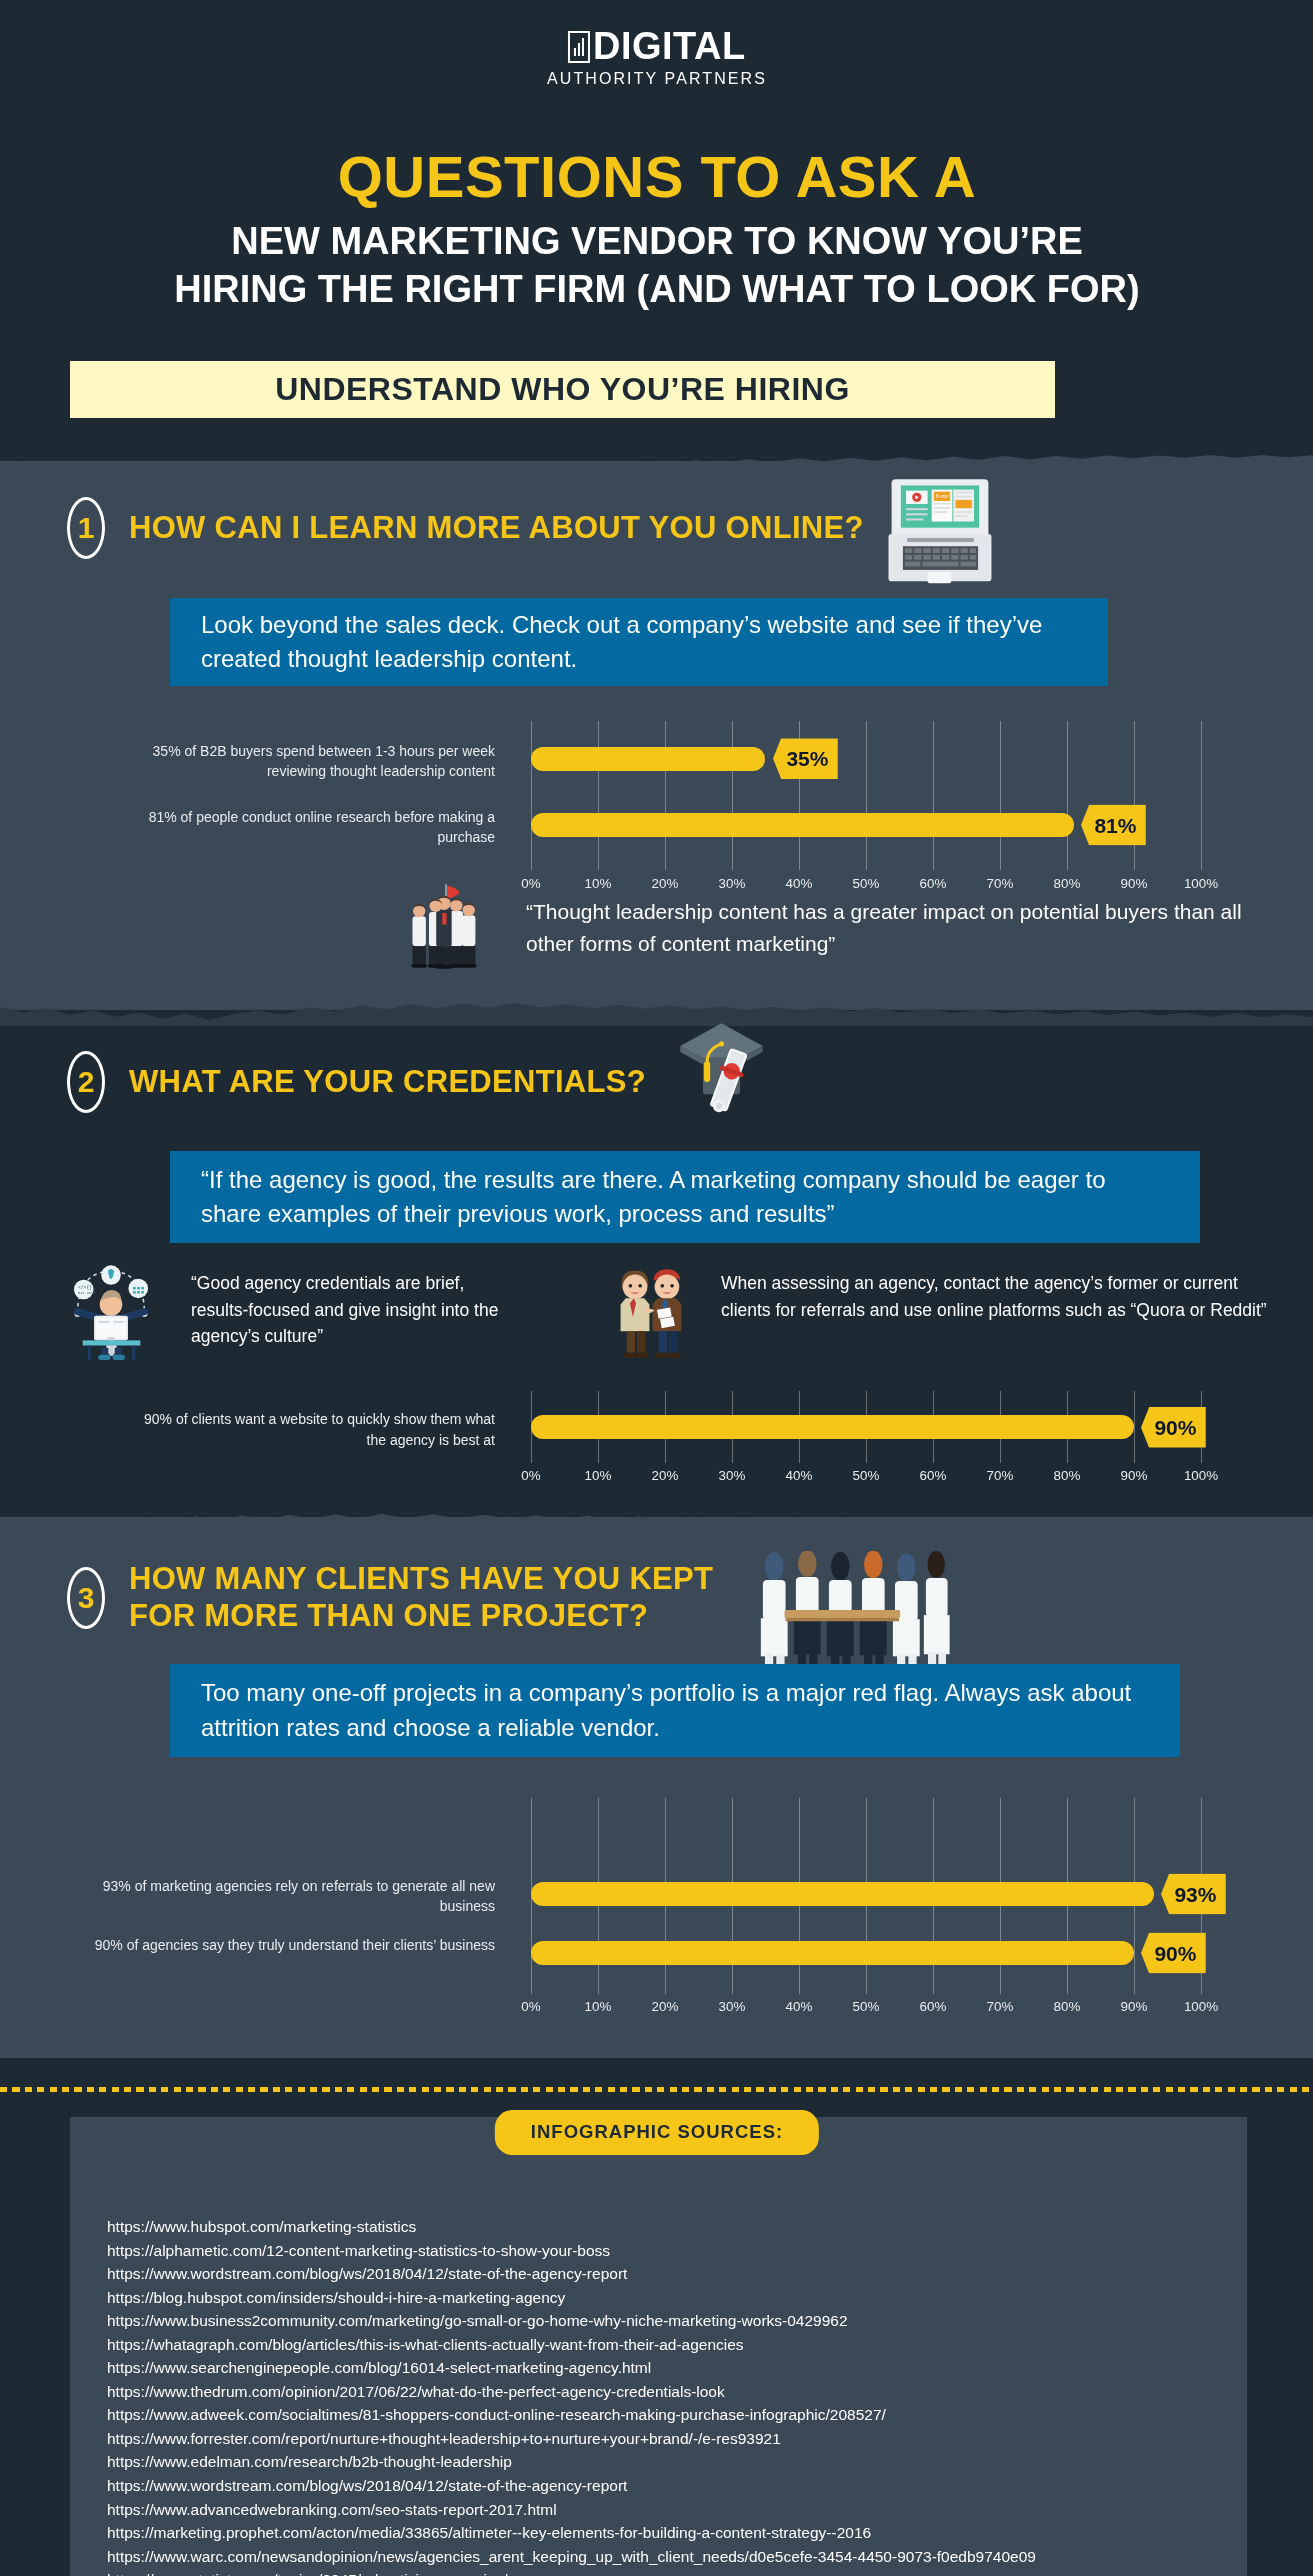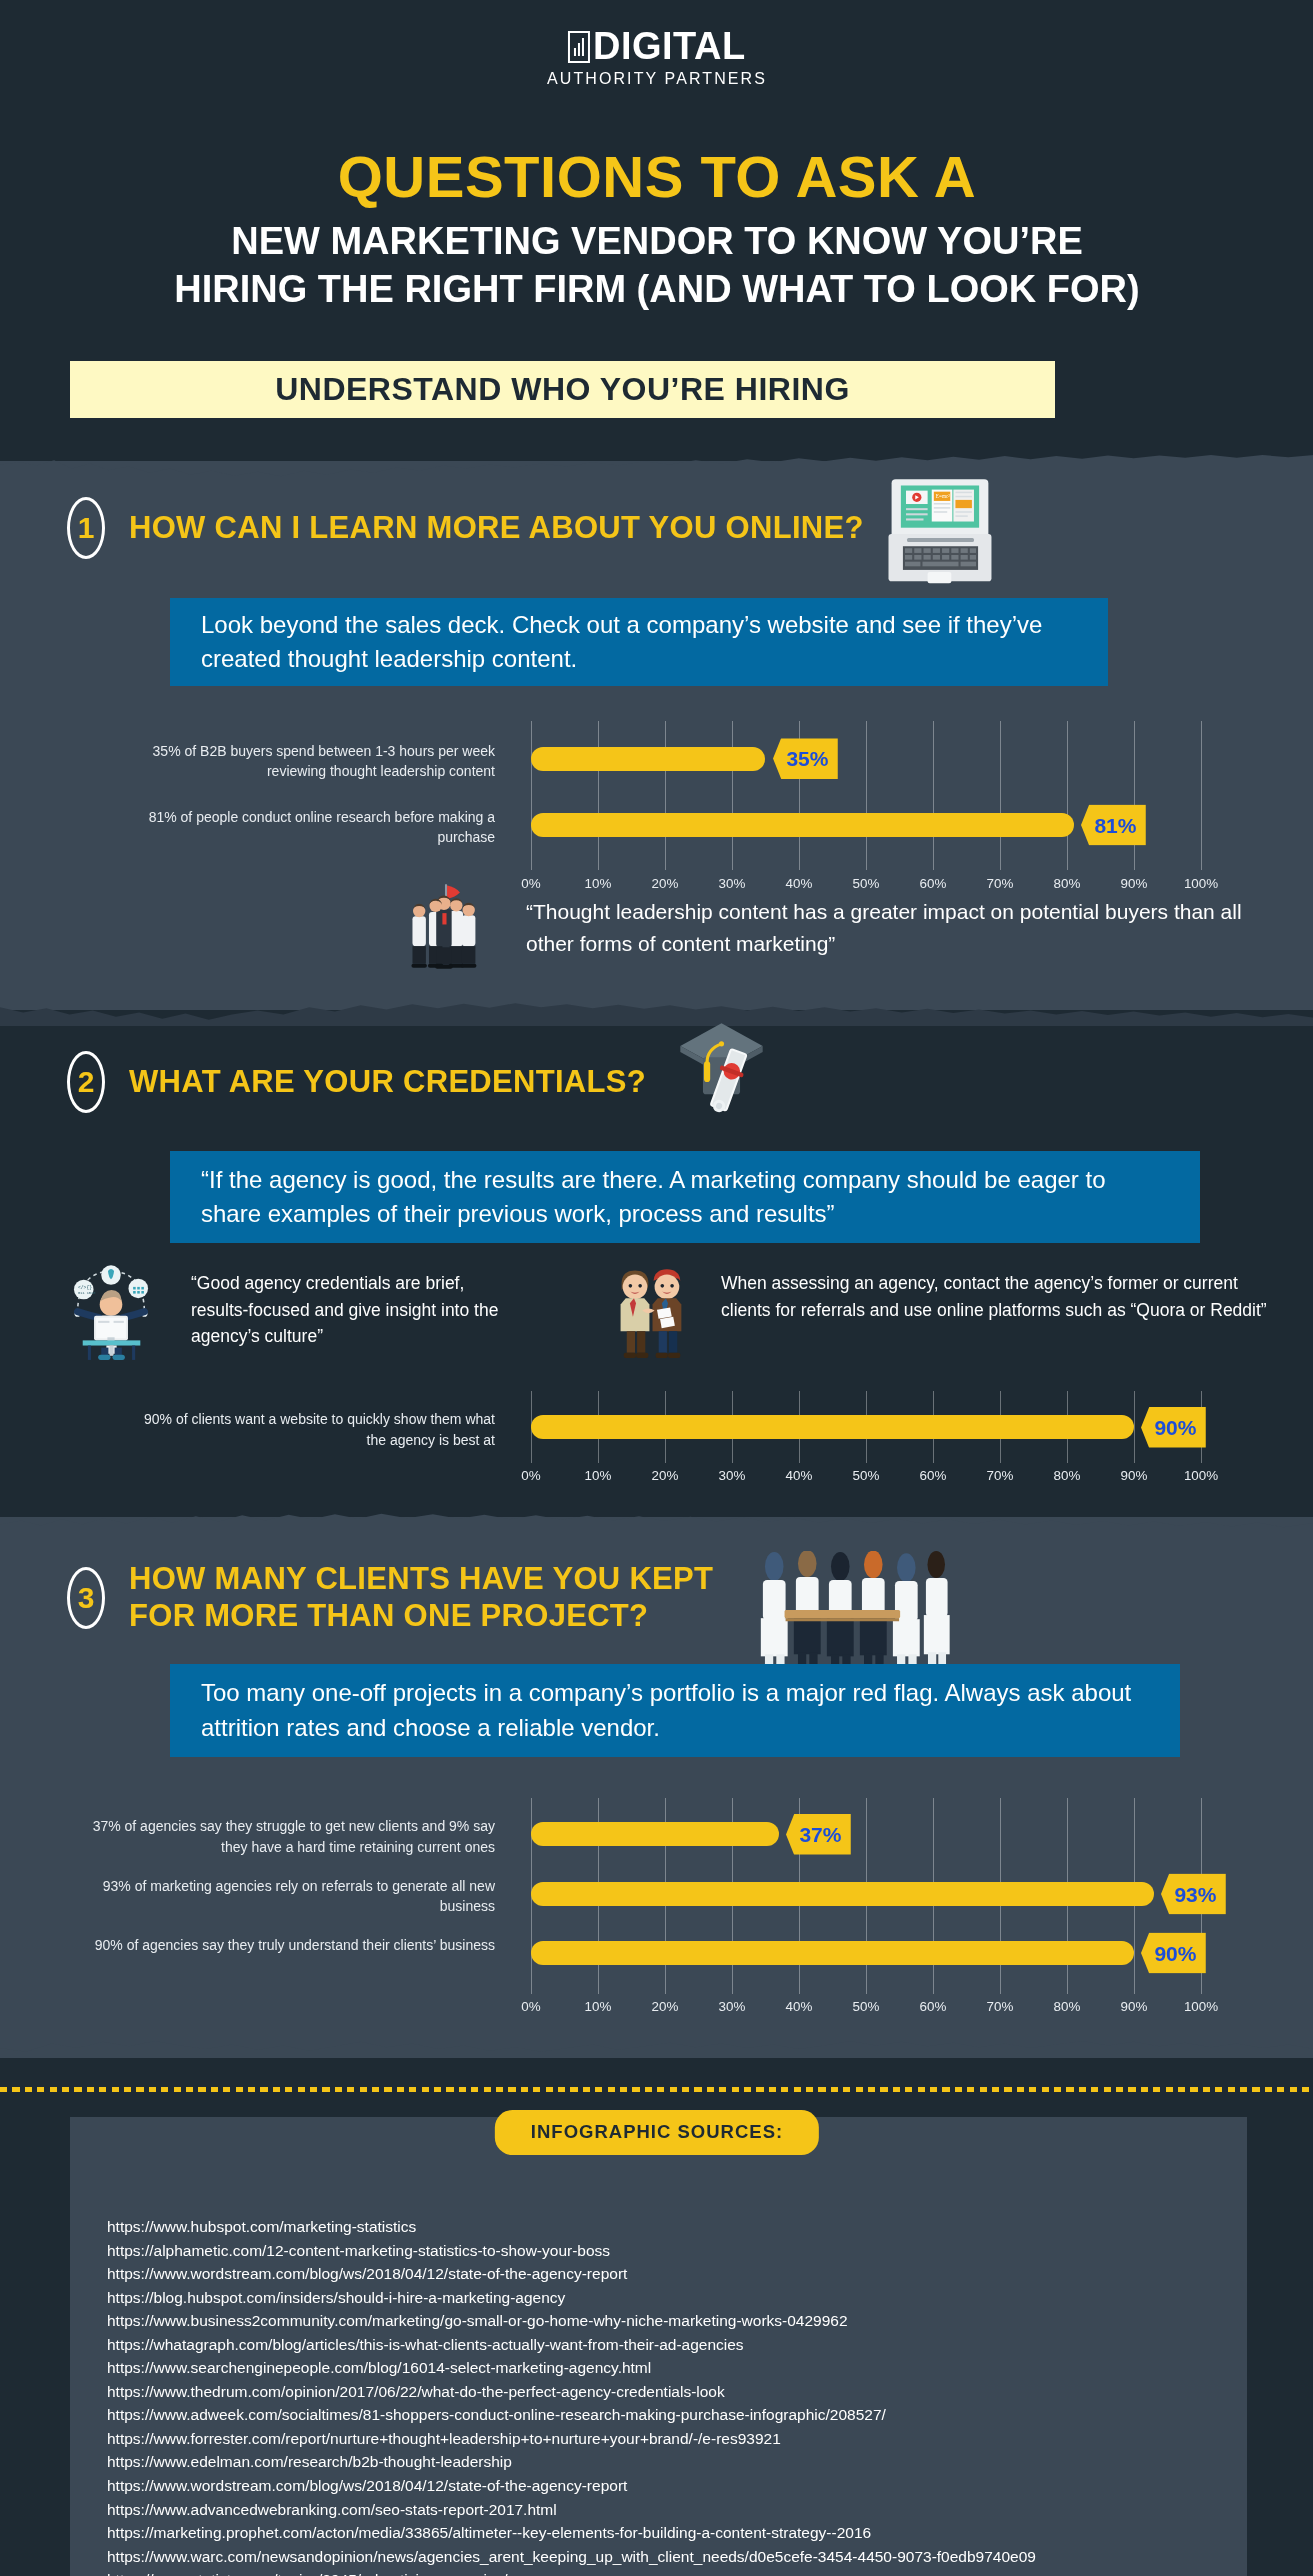--- a/index.html
+++ b/index.html
@@ -84,21 +84,21 @@
     position:absolute; text-align:right; font-size:14px; line-height:1.45;
     color:#e9edf1; font-weight:300;
   }
   .bar-track { position:absolute; height:100%; }
   .bar-fill {
     position:absolute; left:0; top:50%; transform:translateY(-50%);
     height:24px; background:#f5c518; border-radius:12px;
   }
   .bar-tag {
     position:absolute; top:50%; transform:translateY(-50%);
-    background:#f5c518; color:#1d4ed8; font-weight:bold; font-size:21px;
+    background:#f5c518; color:#0f172a; font-weight:bold; font-size:21px;
     height:41px; display:flex; align-items:center; justify-content:center;
     padding:0 9.3px 0 13.4px;
     clip-path: polygon(0% 50%, 8.2px 0%, 100% 0%, 100% 100%, 8.2px 100%);
   }
   .axis { position:absolute; display:flex; }
   .axis span {
     position:absolute; transform:translateX(-50%);
     font-size:13.4px; color:#e9edf1; font-weight:300; white-space:nowrap;
   }
 
@@ -561,27 +561,20 @@
       <div class="gridline" style="left: 201px;"></div>
       <div class="gridline" style="left: 268px;"></div>
       <div class="gridline" style="left: 335px;"></div>
       <div class="gridline" style="left: 402px;"></div>
       <div class="gridline" style="left: 469px;"></div>
       <div class="gridline" style="left: 536px;"></div>
       <div class="gridline" style="left: 603px;"></div>
       <div class="gridline" style="left: 670px;"></div>
     </div>
 
-  <div class="bar-row" style="position:absolute;left:0;top:14.4px;width:1314px;height:44px;">
-    <div class="bar-label" style="right:819px;width:407px;top:4.1px;">37% of agencies say they struggle to get new clients and 9% say they have a hard time retaining current ones</div>
-    <div class="bar-track" style="left:531px;width:670px;height:44px;">
-      <div class="bar-fill" id="c3b0" style="width: 248px;"></div>
-      <div class="bar-tag" id="c3t0" style="left: 255px;">37%</div>
-    </div>
-  </div>
 
   <div class="bar-row" style="position:absolute;left:0;top:74px;width:1314px;height:44px;">
     <div class="bar-label" style="right:819px;width:407px;top:4.1px;">93% of marketing agencies rely on referrals to generate all new business</div>
     <div class="bar-track" style="left:531px;width:670px;height:44px;">
       <div class="bar-fill" id="c3b1" style="width: 623px;"></div>
       <div class="bar-tag" id="c3t1" style="left: 630px;">93%</div>
     </div>
   </div>
 
   <div class="bar-row" style="position:absolute;left:0;top:133px;width:1314px;height:44px;">

